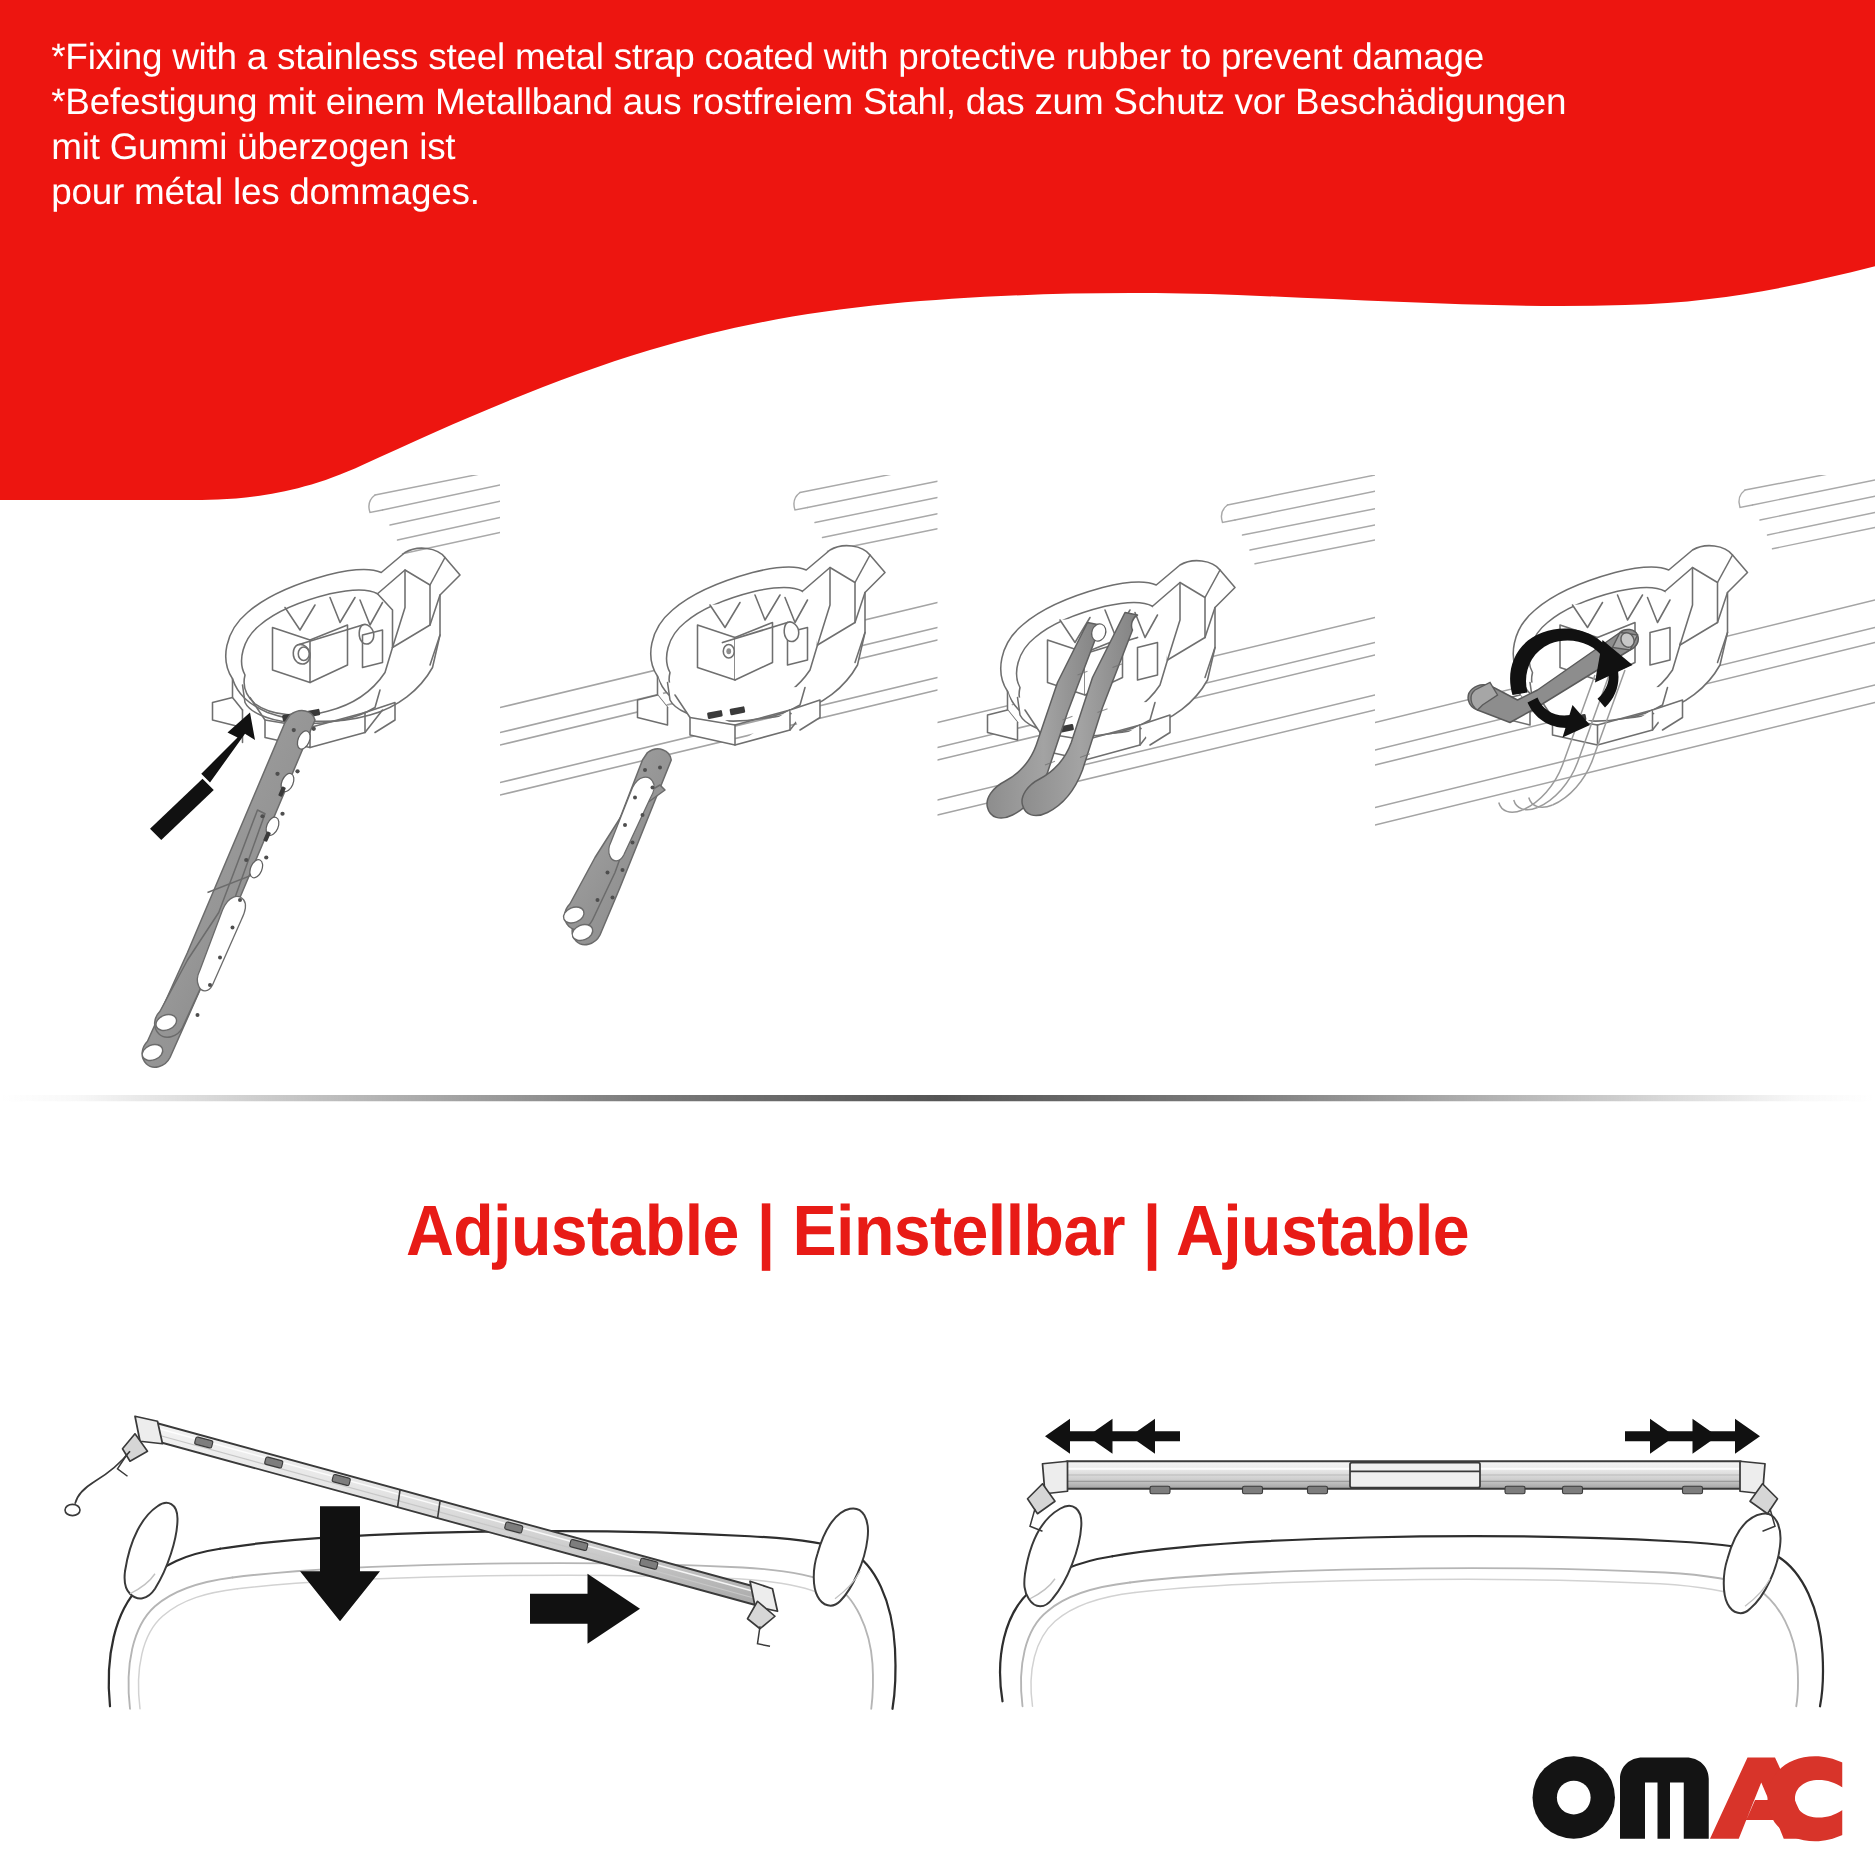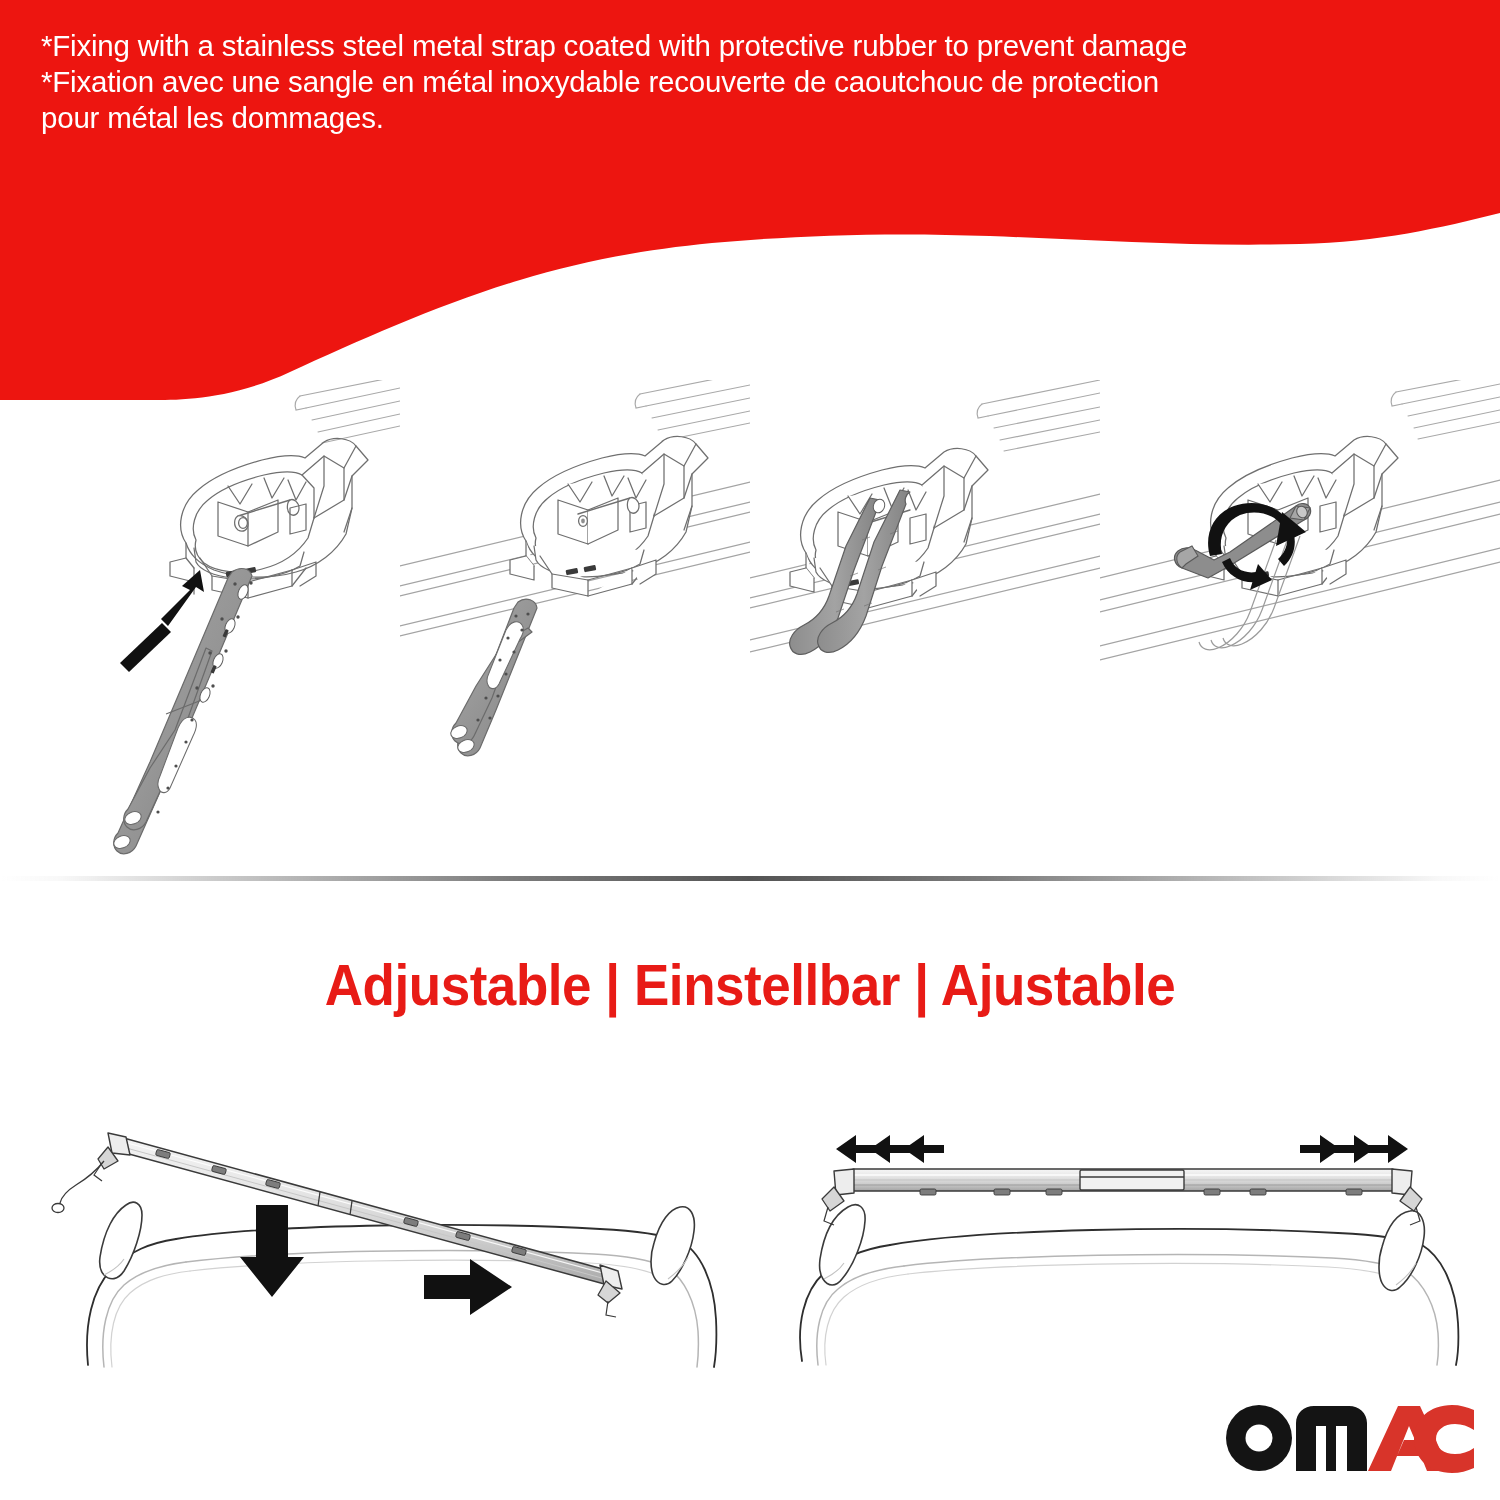--- a/index.html
+++ b/index.html
@@ -151,21 +151,22 @@
                C880,232 790,236 712,243
                C640,250 580,262 520,280
                C440,304 360,340 290,372
                C230,400 180,400 150,400
                L0,400 Z" fill="#ED1510"></path>
     </svg>
   </div>
 
   <div id="header-text">
     <span class="hline">*Fixing with a stainless steel metal strap coated with protective rubber to prevent damage</span>
-    <span class="hline">*Fixation avec une sangle en métal inoxydable recouverte de caoutchouc de protection</span>
+    <span class="hline">*Befestigung mit einem Metallband aus rostfreiem Stahl, das zum Schutz vor Beschädigungen</span>
+    <span class="hline">mit Gummi überzogen ist</span>
     <span class="hline">pour métal les dommages.</span>
   </div>
 
   <div id="steps-row">
 
     <div class="step-cell" style="width:400px;">
       <svg width="400" height="480" viewBox="0 0 400 480" xmlns="http://www.w3.org/2000/svg">
         <defs>
           <linearGradient id="strapG1" x1="0" y1="0" x2="1" y2="1">
             <stop offset="0%" stop-color="#a8a8a8"></stop>

